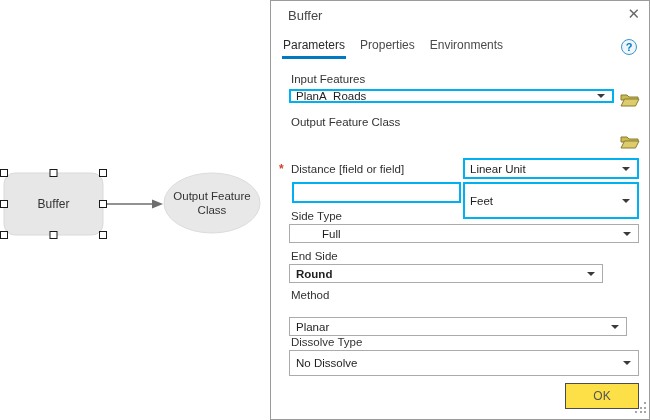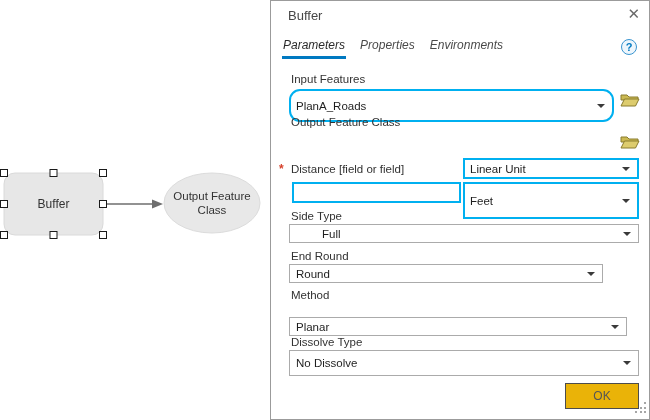--- a/index.html
+++ b/index.html
@@ -14,40 +14,40 @@
                 text-align:center; color:#333; font-size:12px; line-height:1.25; }
   .buffer-label { left:4px; top:173px; width:99px; height:62px; }
   .output-label { left:166px; top:176px; width:92px; height:54px; font-size:11.5px; }
 
   
   .panel { position:absolute; left:270px; top:0; width:380px; height:420px;
            background:#fff; border:1px solid #9b9b9b; }
   .panel-title { position:absolute; left:17px; top:7px; font-size:13px; color:#474747; }
   .close-btn { position:absolute; right:9px; top:4px; font-size:15px; color:#6a6a6a; cursor:default; }
 
-  .tabs { position:absolute; left:11px; top:37px; display:flex; gap:13px; font-size:12px;font-style:italic; }
+  .tabs { position:absolute; left:11px; top:37px; display:flex; gap:13px; font-size:12px; }
   .tab { color:#4a4a4a; padding:0 1px 4px 1px; }
   .tab.active { color:#2b2b2b; border-bottom:3px solid #0079c1; }
   .help-btn { position:absolute; right:12px; top:38px; width:16px; height:16px; border-radius:50%;
               border:1.5px solid #3a95d0; background:#eef6fc; color:#0079c1; font-size:11px;
               display:flex; align-items:center; justify-content:center; font-weight:bold; }
 
   .lbl { position:absolute; font-size:11.5px; color:#323232; white-space:nowrap; }
   .asterisk { position:absolute; font-size:12px; font-weight:bold; color:#d6402a; }
 
   .hl-box { position:absolute; border:2px solid #00b0f0; background:#fff; font-size:11.5px;
             color:#1e1e1e; display:flex; align-items:center; padding:0 18px 0 5px; overflow:hidden; }
   .plain-box { position:absolute; border:1px solid #ababab; background:#fff; font-size:11.5px;
                color:#1e1e1e; display:flex; align-items:center; padding:0 18px 0 6px; overflow:hidden; }
   .caret { position:absolute; right:7px; top:50%; margin-top:-2px; width:0; height:0;
            border-left:4px solid transparent; border-right:4px solid transparent;
            border-top:4px solid #3a3a3a; }
   .folder { position:absolute; width:20px; height:16px; }
 
-  .ok-btn { position:absolute; left:294px; top:382px; width:74px; height:26px; background:#eab308;
+  .ok-btn { position:absolute; left:294px; top:382px; width:74px; height:26px; background:#fde047;
             border:1px solid #4c4c4c; font-size:12px; color:#565656; display:flex;
             align-items:center; justify-content:center; font-family:"Liberation Sans",sans-serif; }
 
   .grip { position:absolute; right:3px; bottom:6px; width:11px; height:11px; }
   .grip i { position:absolute; width:2px; height:2px; background:#a6a6a6; }
 </style>
 </head>
 <body>
 
 <div class="stage">
@@ -83,21 +83,21 @@
     <div class="close-btn">✕</div>
 
     <div class="tabs">
       <div class="tab active">Parameters</div>
       <div class="tab">Properties</div>
       <div class="tab">Environments</div>
     </div>
     <div class="help-btn">?</div>
 
     <div class="lbl" style="left:20px; top:72px;">Input Features</div>
-    <div class="hl-box" style="left:18px; top:88px; width:325px; height:33px;border-radius:11px;">
+    <div class="hl-box" style="left:18px; top:88px; width:325px; height:14px;">
       <span>PlanA_Roads</span>
       <span class="caret"></span>
     </div>
     <svg class="folder" style="left:349px; top:91px;" viewBox="0 0 20 16">
       <path d="M1 3 h6 l2 2 h9 v3 H1 z" fill="#cbb952" stroke="#8a7c2e" stroke-width="1"></path>
       <path d="M1 14 L4.5 7 H19 l-3.5 7 z" fill="#ddcc6e" stroke="#8a7c2e" stroke-width="1"></path>
     </svg>
 
     <div class="lbl" style="left:20px; top:115px;">Output Feature Class</div>
     <svg class="folder" style="left:349px; top:133px;" viewBox="0 0 20 16">
@@ -118,22 +118,22 @@
       <span>Feet</span>
       <span class="caret"></span>
     </div>
 
     <div class="lbl" style="left:20px; top:209px;">Side Type</div>
     <div class="plain-box" style="left:18px; top:223px; width:350px; height:19px;padding-left:32px;">
       <span>Full</span>
       <span class="caret"></span>
     </div>
 
-    <div class="lbl" style="left:20px; top:249px;">End Round</div>
-    <div class="plain-box" style="left:18px; top:263px; width:314px; height:19px;">
+    <div class="lbl" style="left:20px; top:249px;">End Side</div>
+    <div class="plain-box" style="left:18px; top:263px; width:314px; height:19px;font-weight:bold;">
       <span>Round</span>
       <span class="caret"></span>
     </div>
 
     <div class="lbl" style="left:20px; top:288px;">Method</div>
     <div class="plain-box" style="left:18px; top:316px; width:338px; height:19px;">
       <span>Planar</span>
       <span class="caret"></span>
     </div>
 

